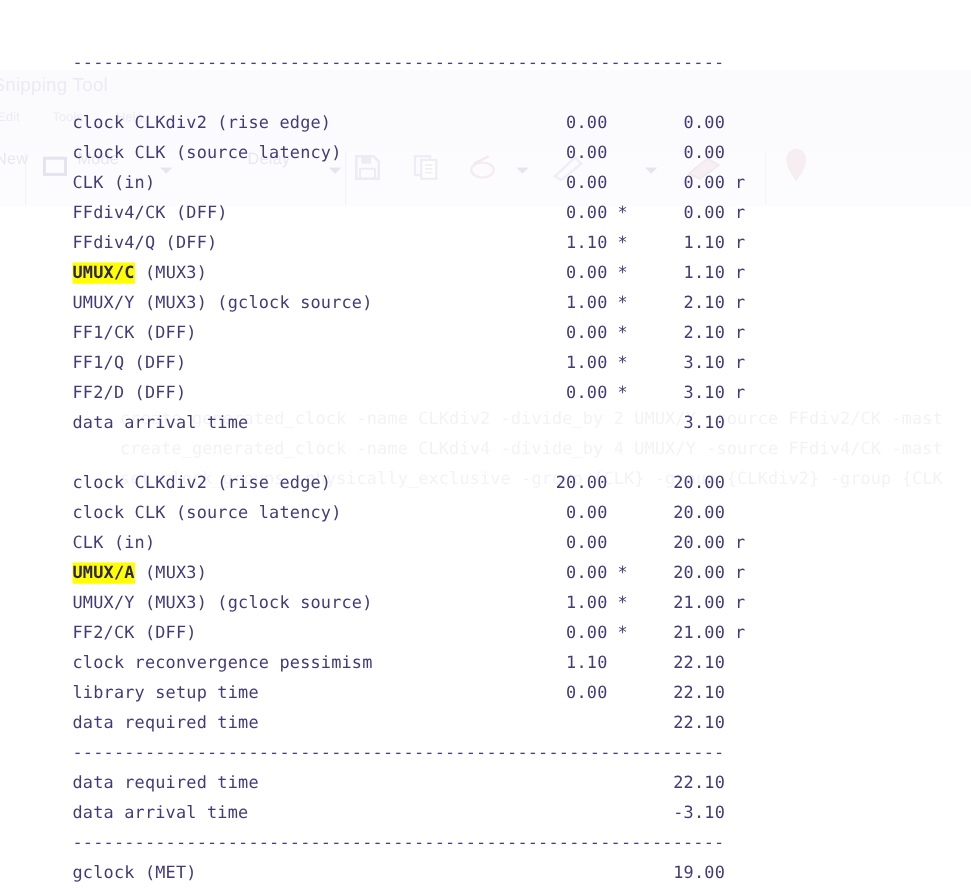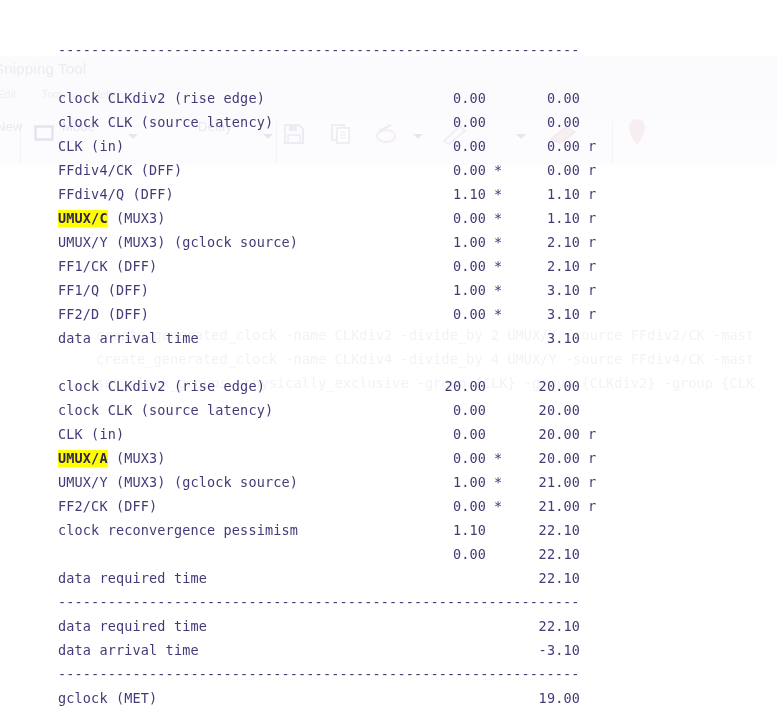--- a/index.html
+++ b/index.html
@@ -346,20 +346,21 @@
       <span class="cell-star">*</span>
       <span class="cell-path">21.00</span>
       <span class="cell-edge">r</span>
     </div>
     <div class="rep-row" style="top: 522px;">
       <span class="cell-point">clock reconvergence pessimism</span>
       <span class="cell-incr">1.10</span>
       <span class="cell-path">22.10</span>
     </div>
     <div class="rep-row" style="top: 546px;">
+      <span class="cell-point">library setup time</span>
       <span class="cell-incr">0.00</span>
       <span class="cell-path">22.10</span>
     </div>
     <div class="rep-row" style="top: 570px;">
       <span class="cell-point">data required time</span>
       <span class="cell-path">22.10</span>
     </div>
     <div class="rep-row" style="top: 594px;">
       <span class="rep-sep">---------------------------------------------------------------</span>
     </div>

